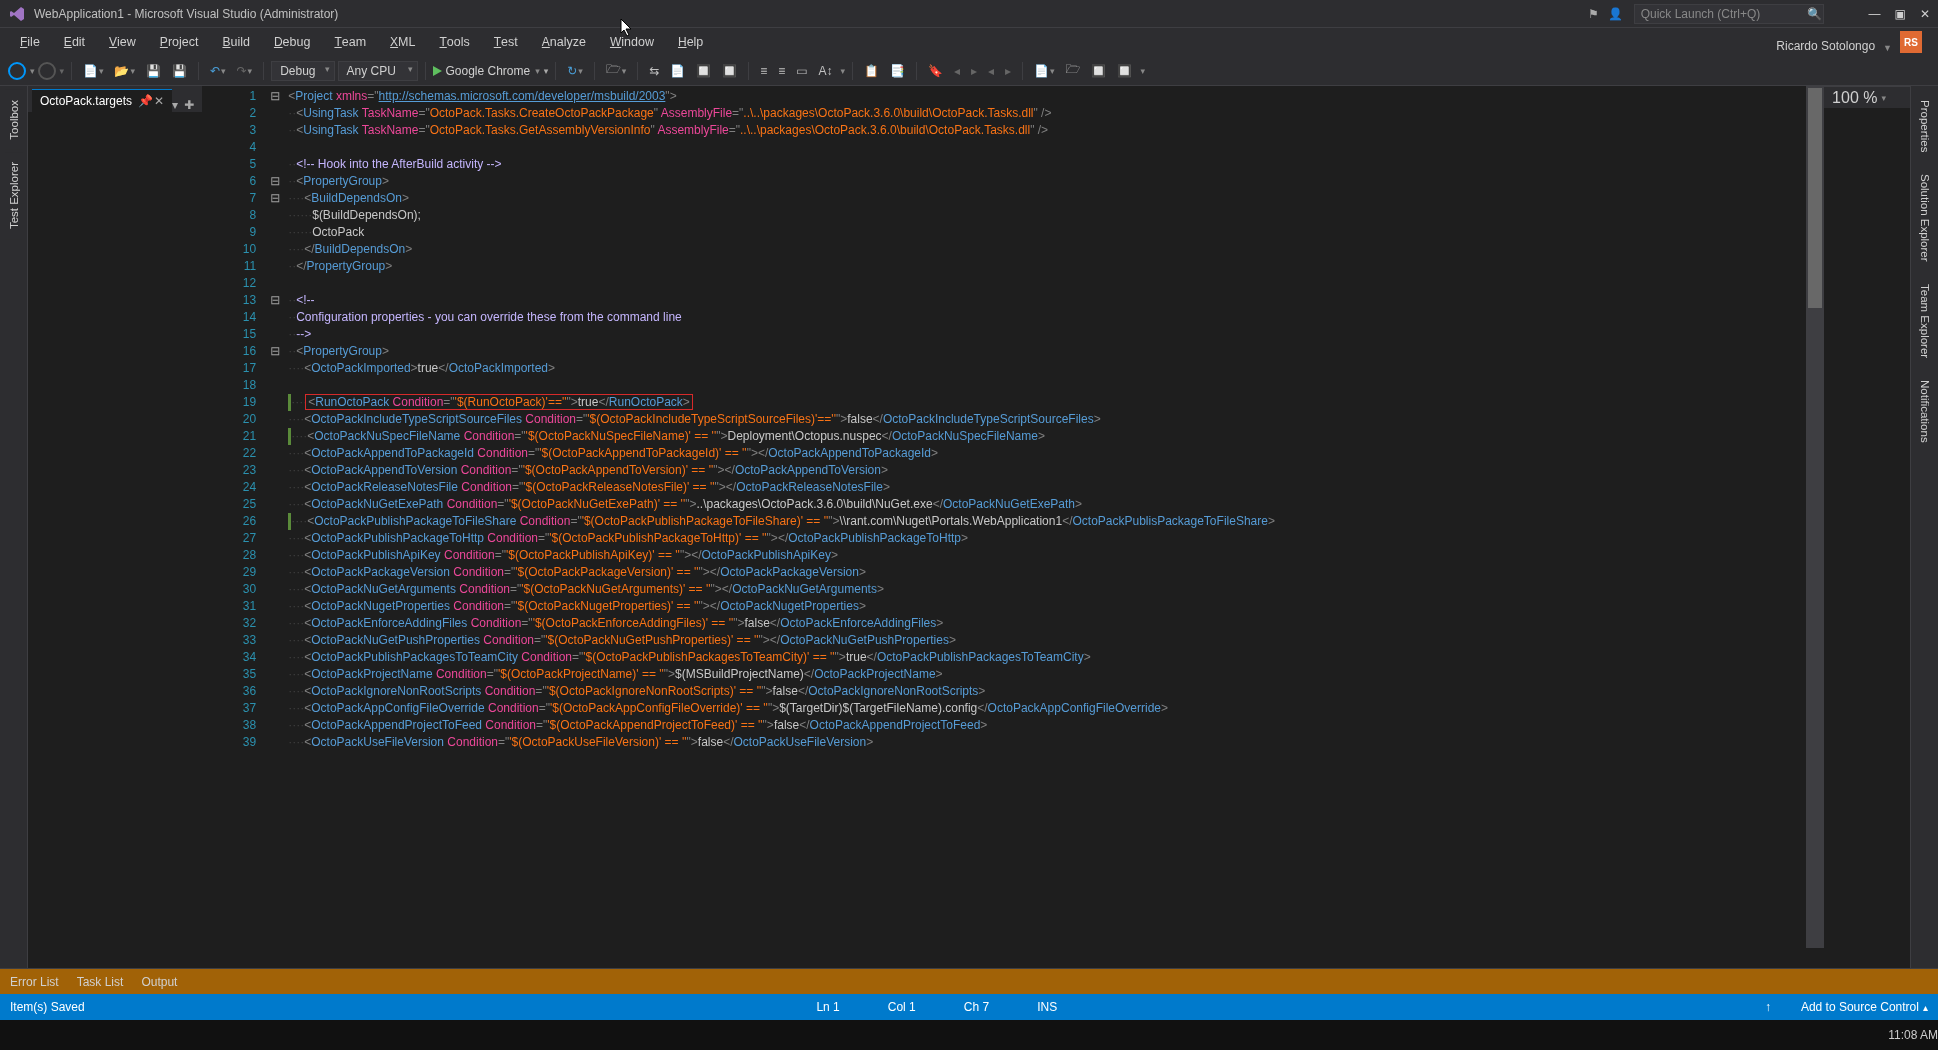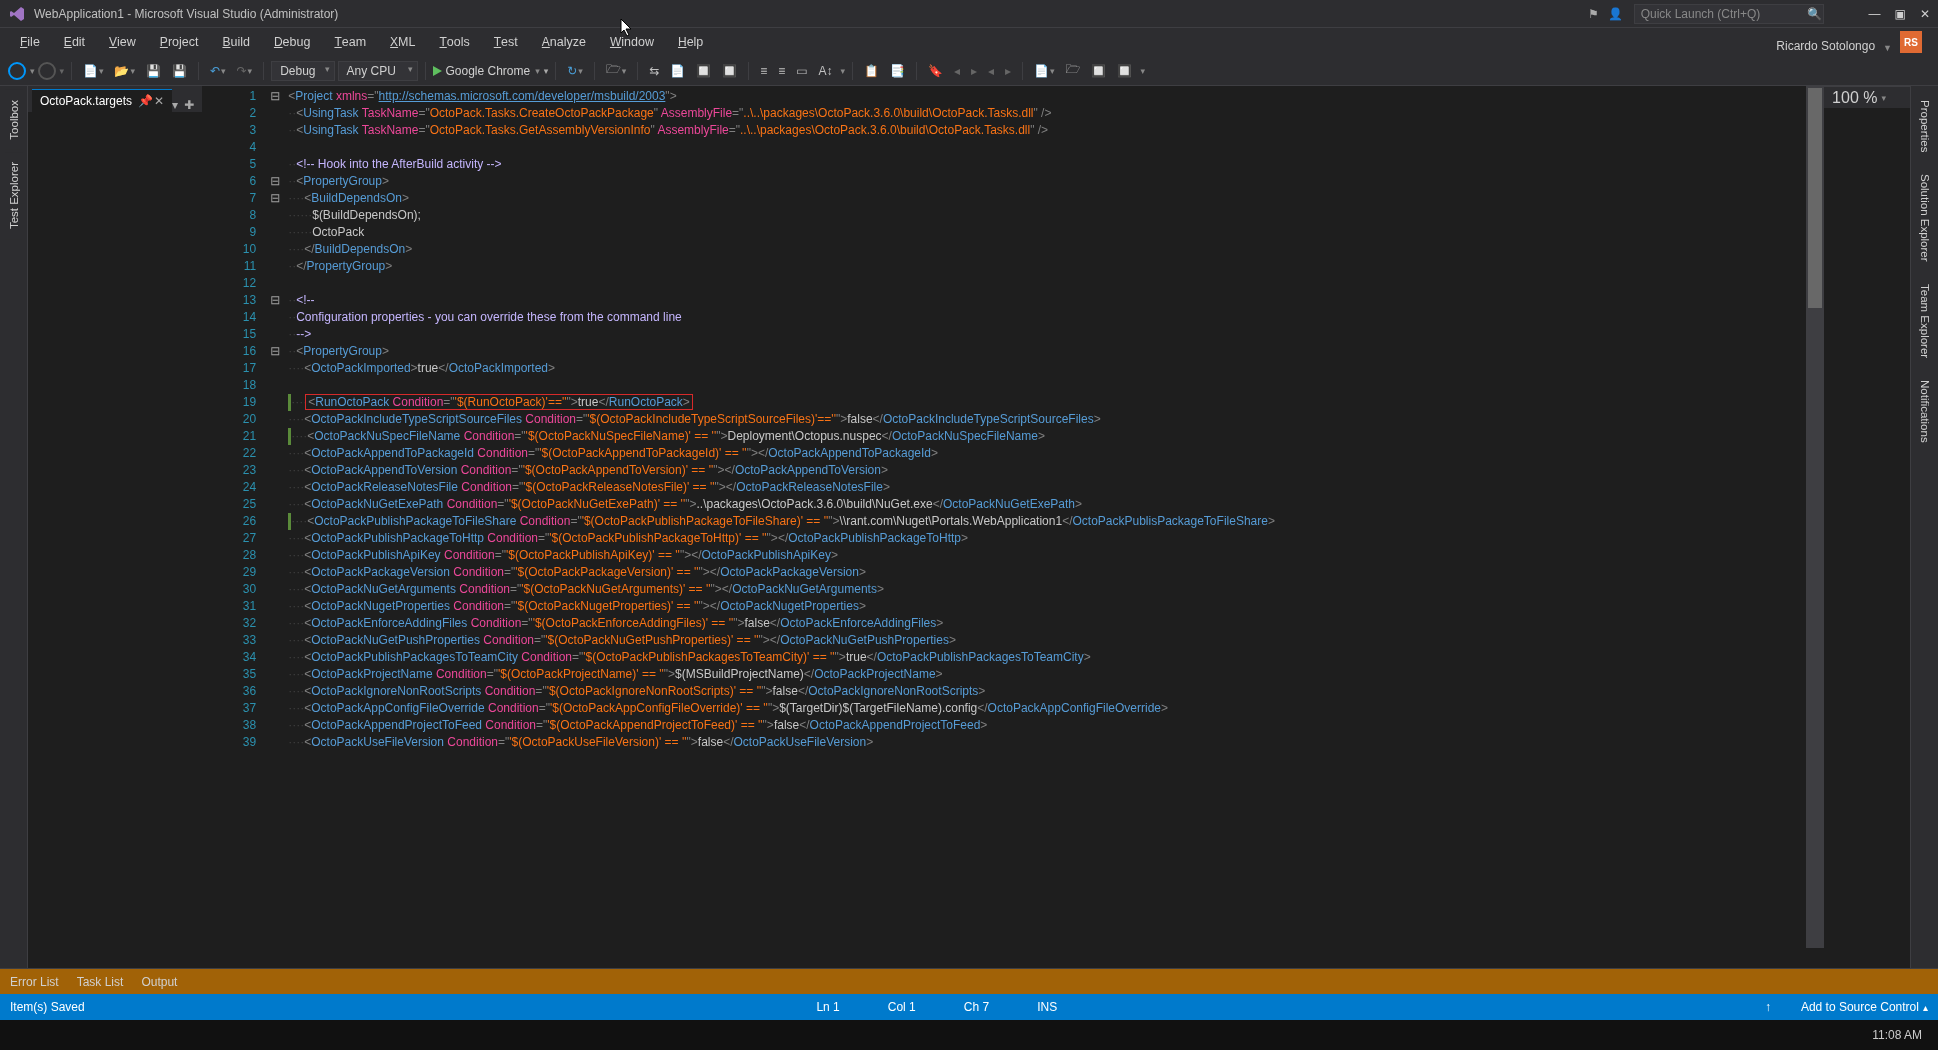--- a/index.html
+++ b/index.html
@@ -62,21 +62,21 @@
 .scroll-v .thumb { background:#686868; width:14px; margin:2px; height:220px; }
 .zoombar { height:22px; background:#2d2d30; display:flex; align-items:center; padding:0 8px; border-top:1px solid #3e3e42; }
 .zoombar .zoom { color:#d0d0d0; font-size:16px; }
 .zoombar .hscroll { flex:1; height:14px; background:#3e3e42; margin:0 8px; position:relative; }
 .zoombar .hscroll .hthumb { position:absolute; left:0; width:72%; top:1px; bottom:1px; background:#686868; }
 .bottombar { height:26px; background:#a16207; border-top:1px solid #3e3e42; display:flex; align-items:center; padding:0 10px; gap:18px; }
 .bottombar .bwin { color:#d0d0d0; font-size:12px; }
 .statusbar { height:26px; background:#007acc; display:flex; align-items:center; color:#fff; padding:12px 10px; }
 .statusbar .stat { padding:0 24px; font-size:12px; }
 .statusbar .spacer { flex:1; }
-.taskbar { height:30px; background:#111; display:flex; align-items:center; justify-content:flex-end; padding:0 16px; color:#ccc; font-size:11px; gap:10px; }
+.taskbar { height:30px; background:#111; display:flex; align-items:center; justify-content:flex-end; padding:0 0; color:#ccc; font-size:11px; gap:10px; }
 .cursor { position:absolute; left:620px; top:18px; pointer-events:none; }
 .cursor svg path{ fill:#fff; stroke:#000; stroke-width:1;}
 </style>
 </head>
 <body>
 
 <div class="titlebar">
   <span class="vs-logo">
     <svg width="18" height="18" viewBox="0 0 18 18">
         <path d="M13 2 L16 4 L16 14 L13 16 L6 10 L3 12 L2 11 L2 7 L3 6 L6 8 Z" fill="#a074c4"></path>

